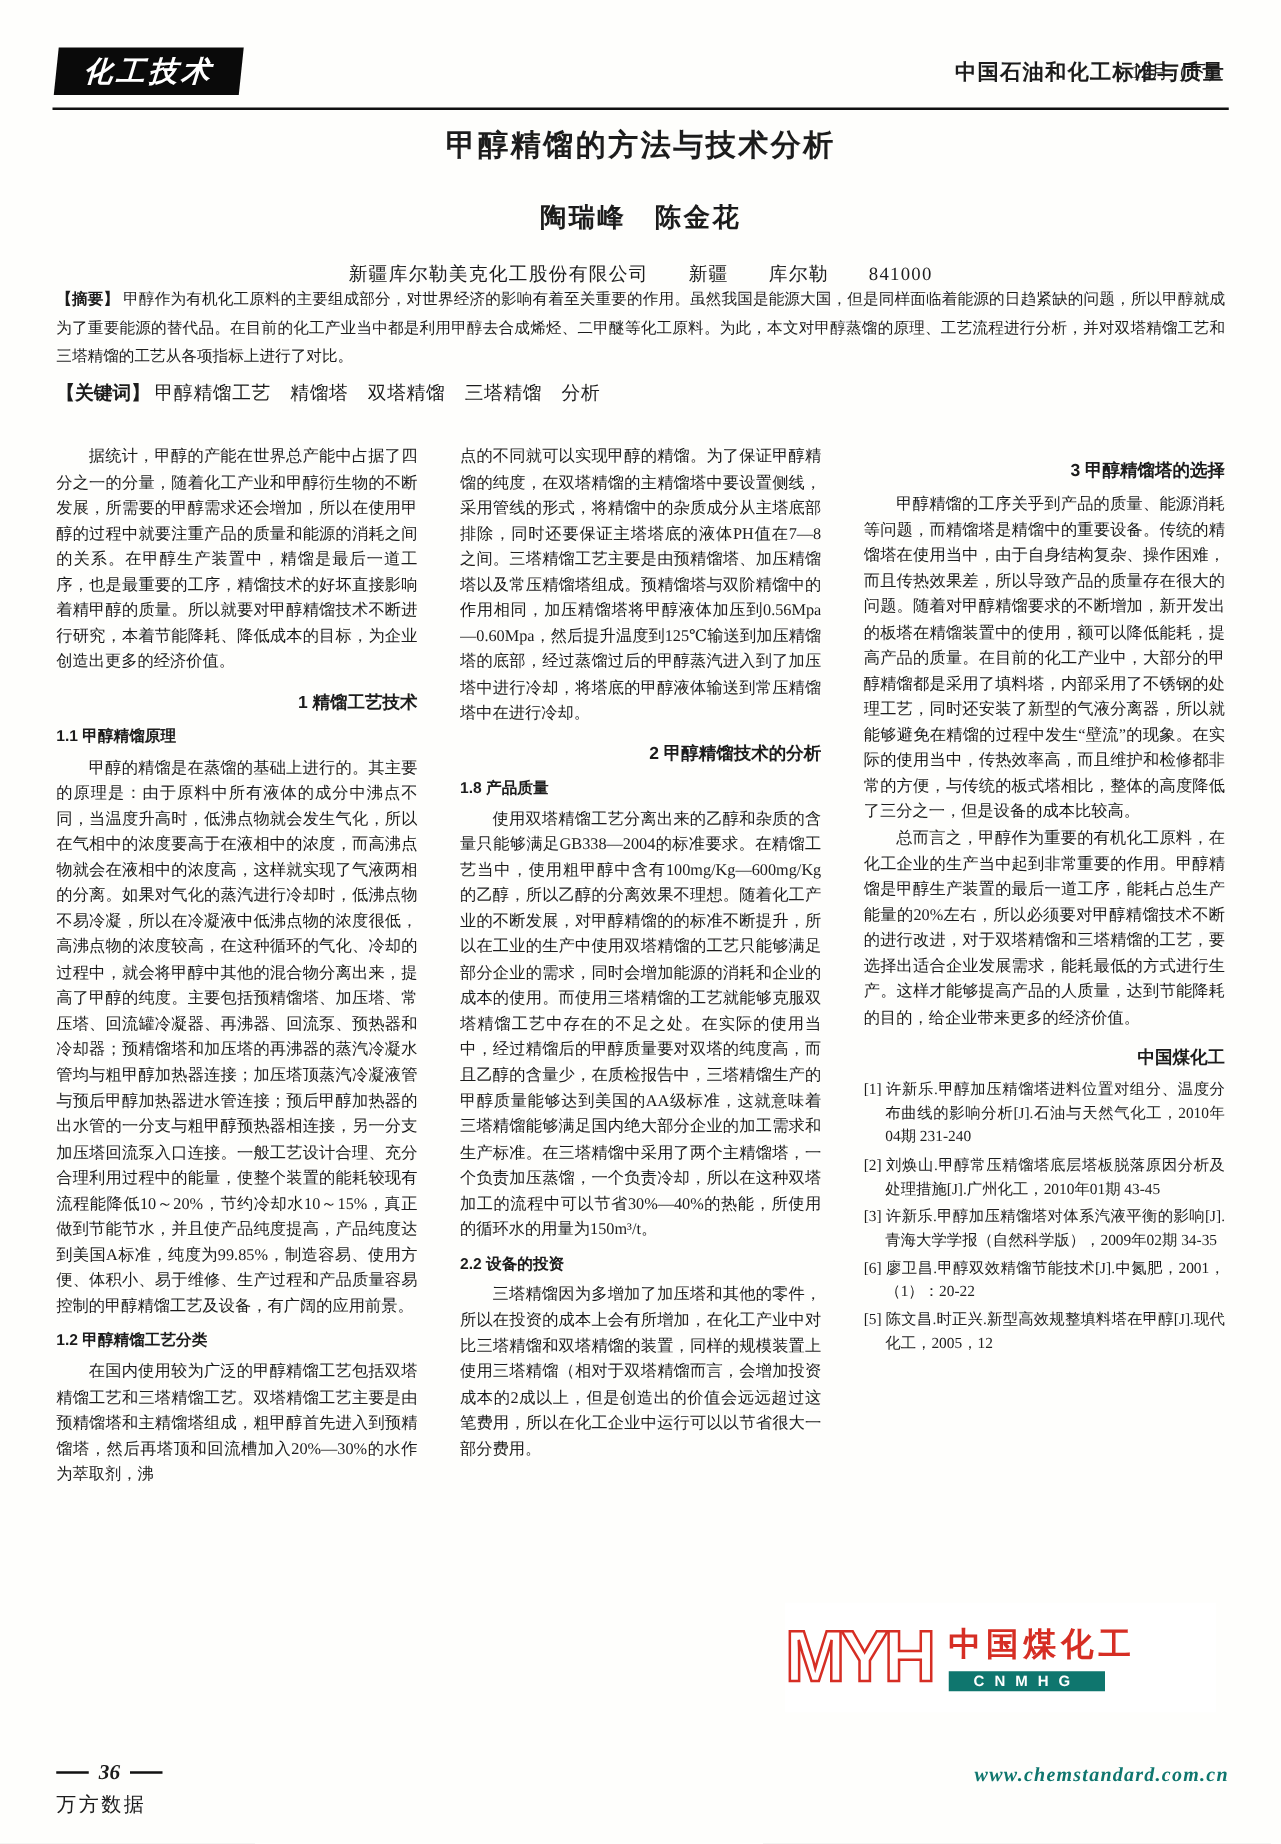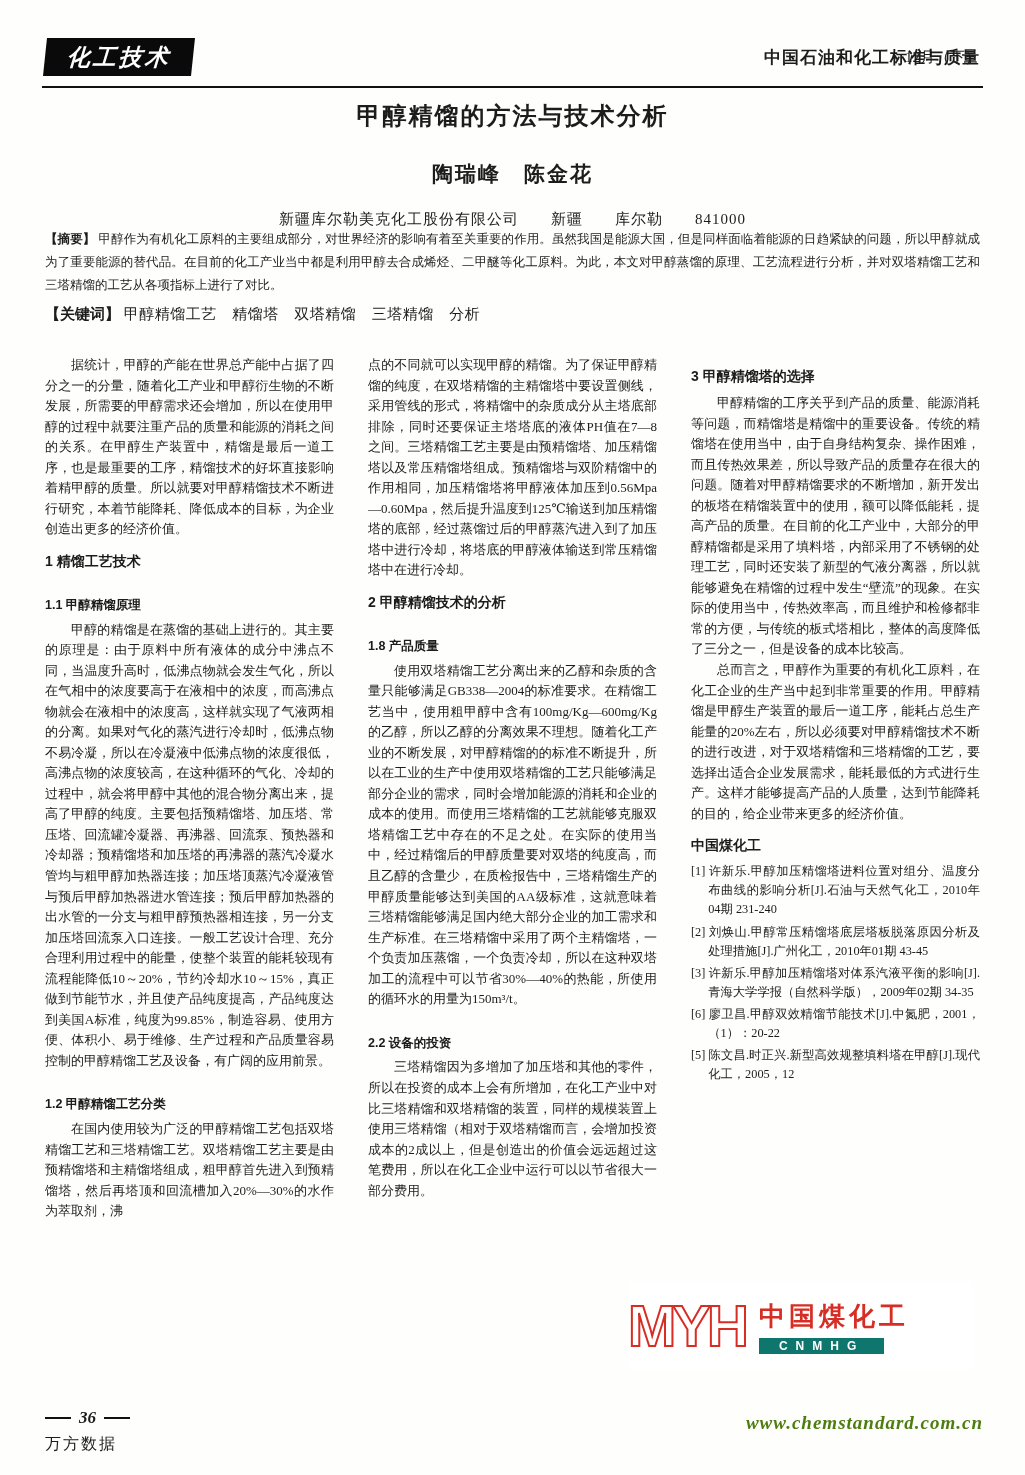--- a/index.html
+++ b/index.html
@@ -39,23 +39,23 @@
       font-family:"Liberation Sans","DejaVu Sans",sans-serif; }
   .kw-blk { position:absolute; top:305px; left:45px; width:935px; font-size:15px; }
   .kw-text { letter-spacing:0.5px; }
   
   .cols { position:absolute; top:355px; left:45px; width:935px; height:1048px;
           display:flex; gap:34px; overflow:hidden; }
   .col { width:297px; height:100%; overflow:hidden; font-size:13px; line-height:1.58; }
   .blk { text-align:justify; }
   .blk.p  { text-indent:2em; }
   .blk.pc { text-indent:0; }
-  .blk.h1 { font-weight:bold; text-align:left; font-size:14px; margin:10px 0 6px;
+  .blk.h1 { font-weight:bold; text-align:right; font-size:14px; margin:10px 0 6px;
             font-family:"Liberation Sans","DejaVu Sans",sans-serif; }
-  .blk.h2 { font-weight:bold; text-align:left; font-size:12.5px; margin:24px 0 4px;
+  .blk.h2 { font-weight:bold; text-align:left; font-size:12.5px; margin:8px 0 4px;
             font-family:"Liberation Sans","DejaVu Sans",sans-serif; }
   .blk.ref { font-size:12.3px; line-height:1.55; padding-left:1.4em; text-indent:-1.4em;
              margin-bottom:3px; }
   
   .wm { position:absolute; left:628px; top:1282px; width:345px; height:88px;
         background:rgba(255,255,255,0.96); display:flex; align-items:center; }
   .wm-logo { color:#d62e24; font-family:"Liberation Sans",sans-serif; font-weight:bold;
              font-size:58px; line-height:1; letter-spacing:-4px;
              -webkit-text-stroke:2px #d62e24; color:transparent; }
   .wm-txt { margin-left:14px; }
@@ -63,22 +63,22 @@
            font-family:"Liberation Sans",sans-serif; }
   .wm-en { margin-top:4px; background:#0f766e; color:#fff; display:inline-block;
            padding:1px 20px; font-size:12px; letter-spacing:8px; font-weight:bold;
            font-family:"Liberation Sans",sans-serif; }
   
   .ftr-left { position:absolute; left:45px; top:1408px; }
   .pageno { font-size:17px; font-weight:bold; font-style:italic; display:flex;
             align-items:center; gap:8px; }
   .pageno .dash { display:inline-block; width:26px; height:2px; background:#111; }
   .dbmark { margin-top:6px; font-size:16px; letter-spacing:2px; }
-  .ftr-right { position:absolute; right:42px; top:1412px; color:#4d7c0f;
-               font-style:italic; font-weight:bold; font-size:19px; letter-spacing:1px; }
+  .ftr-right { position:absolute; right:42px; top:1412px; color:#0f766e;
+               font-style:italic; font-weight:bold; font-size:16px; letter-spacing:1px; }
 </style>
 </head>
 <body>
 
 <div class="page">
 
   <div class="hdr">
     <div class="hdr-logo">
       <span>化工技术</span>
     </div>

